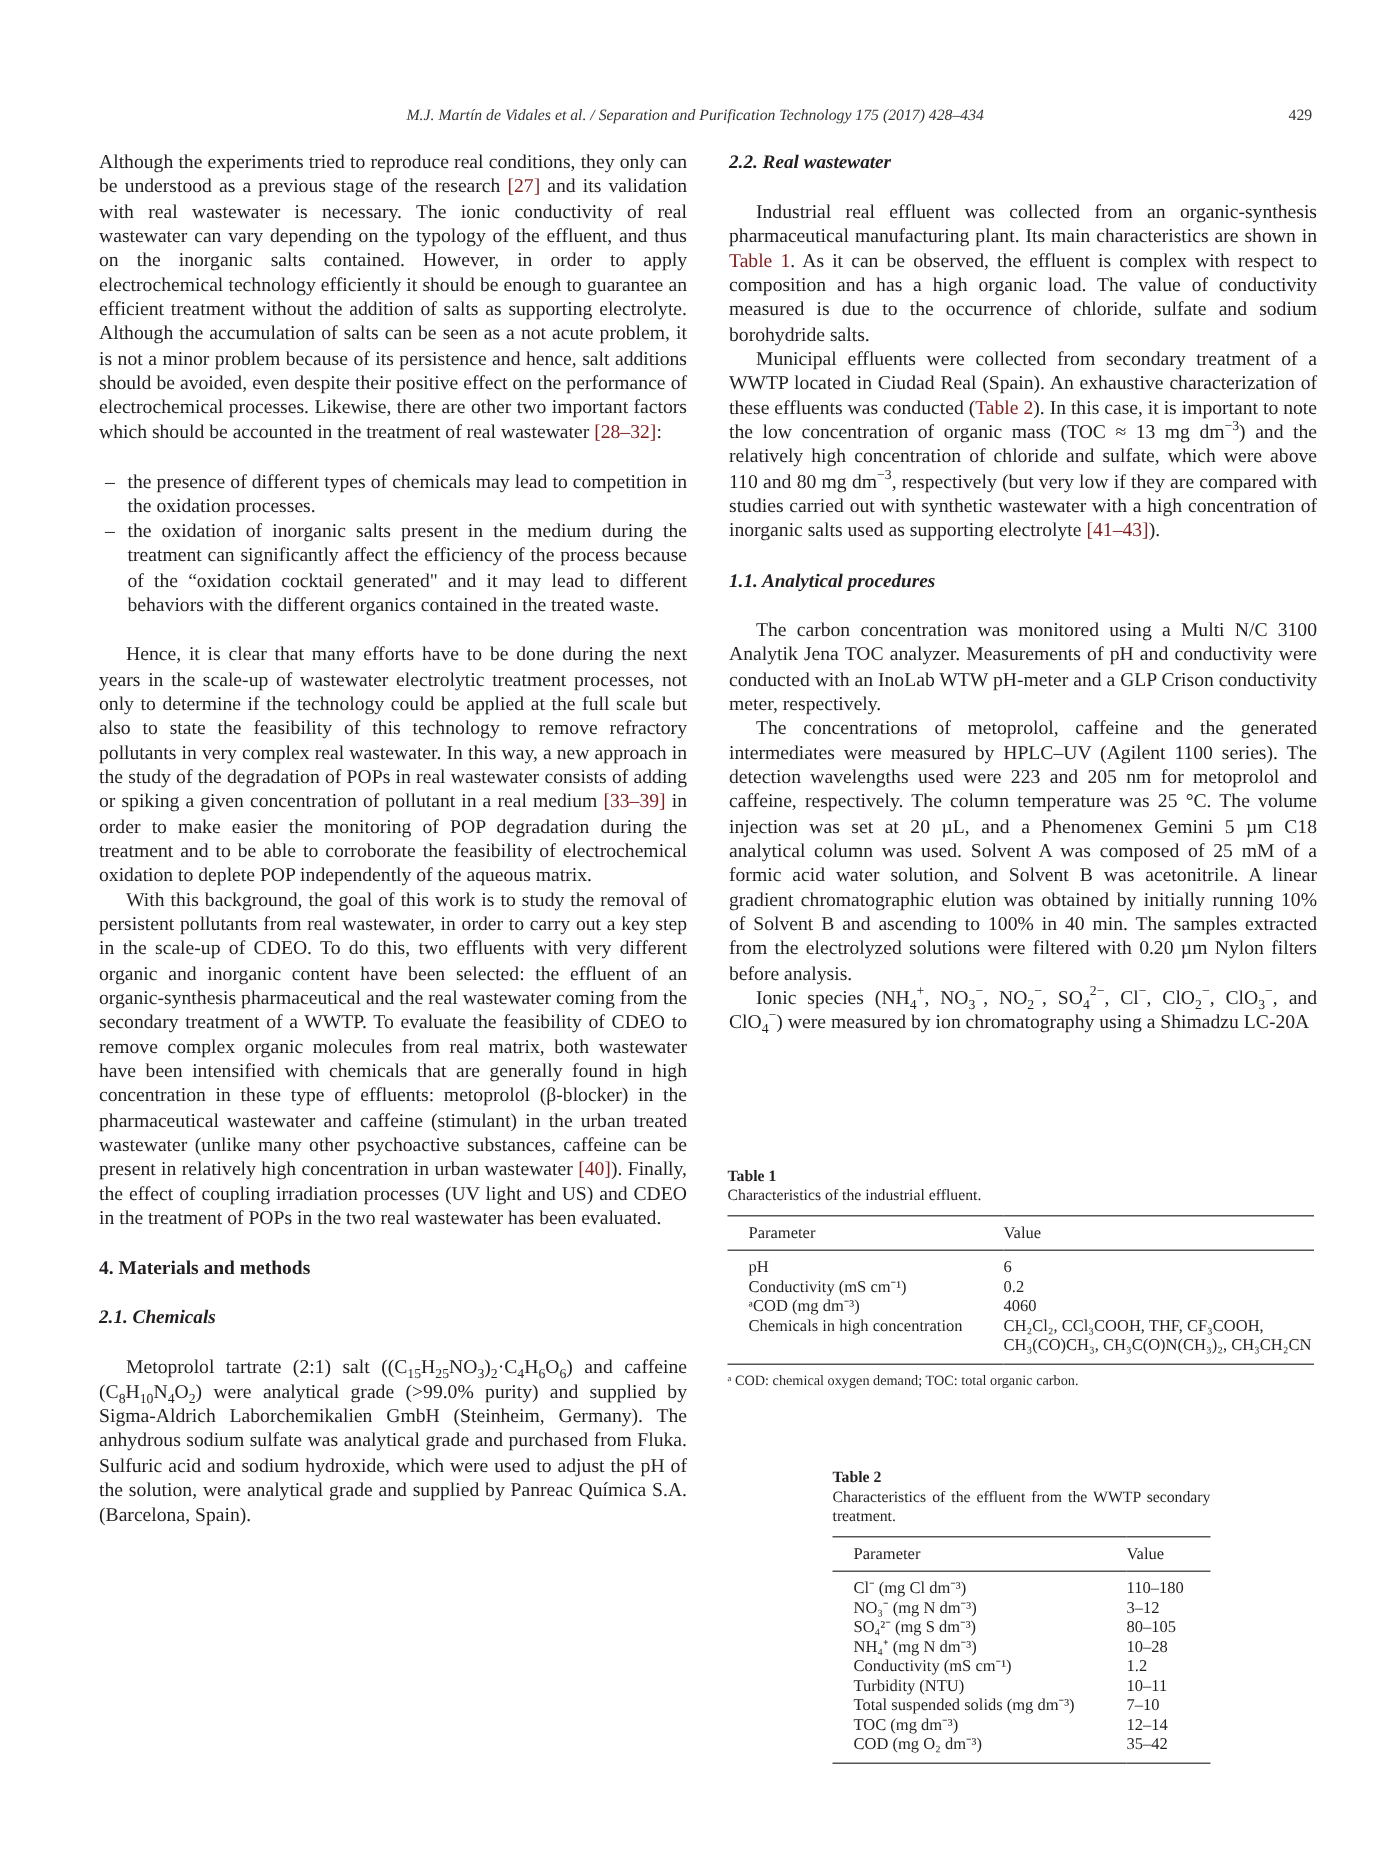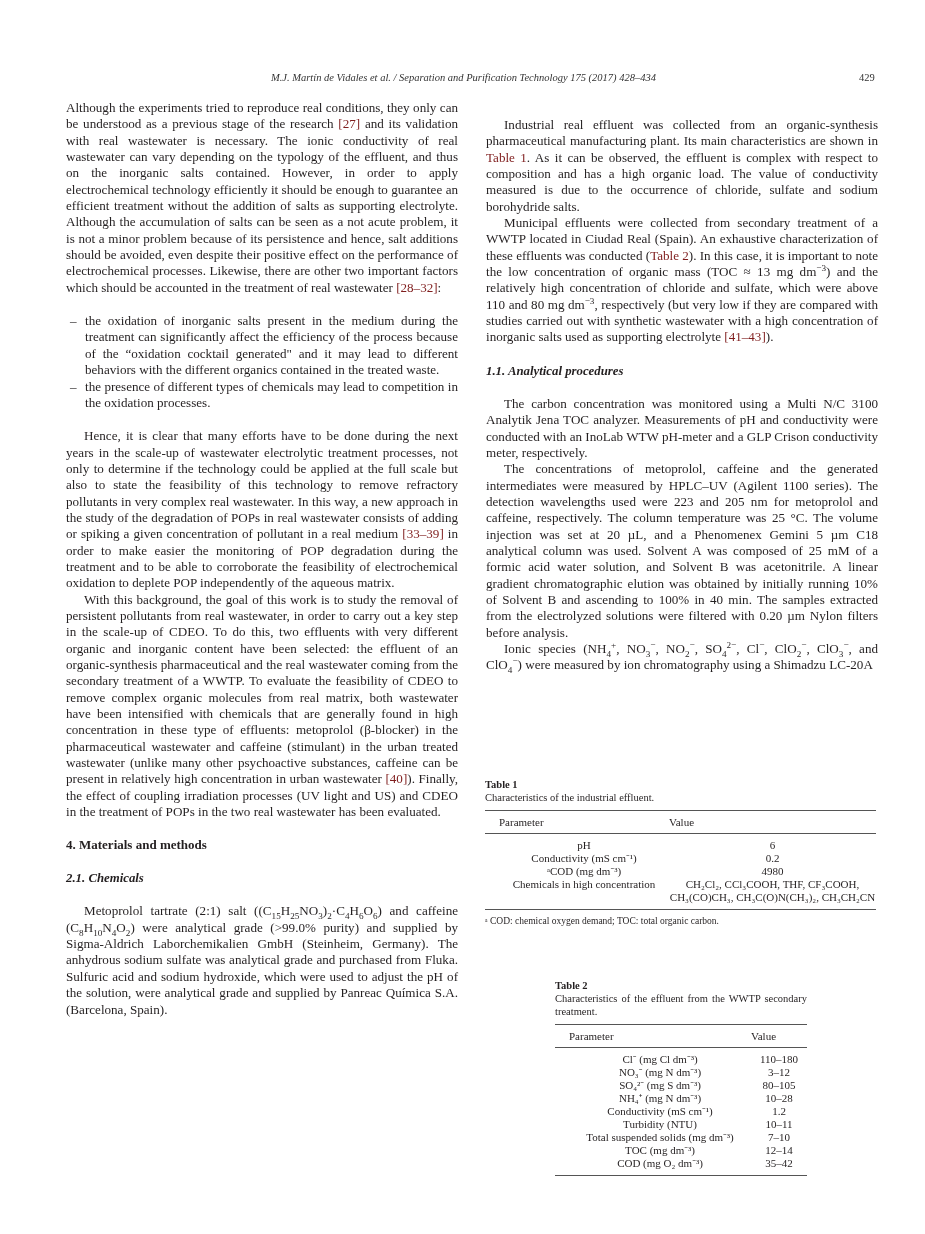--- a/index.html
+++ b/index.html
@@ -31,54 +31,55 @@
   .main-h { font-weight: bold; font-size: 13px; line-height: 16px; margin: 0; }
   ul.dash { list-style: none; margin: 0; padding: 0 0 0 19px; }
   ul.dash li { position: relative; }
   ul.dash li::before { content: "\2013"; position: absolute; left: -15px; }
   sub, sup { font-size: 70%; line-height: 0; }
   .table-block { position: absolute; font-family: "Liberation Serif", serif; }
   .tbl-title { font-weight: bold; font-size: 10.5px; line-height: 13px; }
   .tbl-caption { font-size: 10.5px; line-height: 13px; }
   table { border-collapse: collapse; font-size: 11px; line-height: 13px; }
   table th { font-weight: normal; text-align: left; padding: 5px 0 4px 0; }
-  table td { padding: 0; vertical-align: top; text-align: center; }
+  table td { padding: 0; vertical-align: top; text-align: left; }
   thead tr { border-top: 1.5px solid #555; border-bottom: 1px solid #555; }
   tbody tr:last-child td { padding-bottom: 5px; }
   tbody tr:first-child td { padding-top: 5px; }
   tbody { border-bottom: 1.5px solid #555; }
   .foot { font-size: 9.5px; margin-top: 6px; }
 </style>
 </head>
 <body>
 
 <div class="running-head">
   <span class="center">M.J. Martín de Vidales et al. / Separation and Purification Technology 175 (2017) 428–434</span>
   <span class="pnum">429</span>
 </div>
 
 <div class="col col-left">
   <p><span>Although the experiments tried to reproduce real conditions, they only can be understood as a previous stage of the research </span><a class="cite">[27]</a><span> and its validation with real wastewater is necessary. The ionic conductivity of real wastewater can vary depending on the typology of the effluent, and thus on the inorganic salts contained. However, in order to apply electrochemical technology efficiently it should be enough to guarantee an efficient treatment without the addition of salts as supporting electrolyte. Although the accumulation of salts can be seen as a not acute problem, it is not a minor problem because of its persistence and hence, salt additions should be avoided, even despite their positive effect on the performance of electrochemical processes. Likewise, there are other two important factors which should be accounted in the treatment of real wastewater </span><a class="cite">[28–32]</a><span>:</span></p>
 
   <ul class="dash" style="margin-top:17px;">
+    <li>the presence of different types of chemicals may lead to competition in the oxidation processes.</li>
     <li>the oxidation of inorganic salts present in the medium during the treatment can significantly affect the efficiency of the process because of the “oxidation cocktail generated" and it may lead to different behaviors with the different organics contained in the treated waste.</li>
-    <li>the presence of different types of chemicals may lead to competition in the oxidation processes.</li>
   </ul>
 
   <p class="indent" style="margin-top:17px;"><span>Hence, it is clear that many efforts have to be done during the next years in the scale-up of wastewater electrolytic treatment processes, not only to determine if the technology could be applied at the full scale but also to state the feasibility of this technology to remove refractory pollutants in very complex real wastewater. In this way, a new approach in the study of the degradation of POPs in real wastewater consists of adding or spiking a given concentration of pollutant in a real medium </span><a class="cite">[33–39]</a><span> in order to make easier the monitoring of POP degradation during the treatment and to be able to corroborate the feasibility of electrochemical oxidation to deplete POP independently of the aqueous matrix.</span></p>
 
   <p class="indent"><span>With this background, the goal of this work is to study the removal of persistent pollutants from real wastewater, in order to carry out a key step in the scale-up of CDEO. To do this, two effluents with very different organic and inorganic content have been selected: the effluent of an organic-synthesis pharmaceutical and the real wastewater coming from the secondary treatment of a WWTP. To evaluate the feasibility of CDEO to remove complex organic molecules from real matrix, both wastewater have been intensified with chemicals that are generally found in high concentration in these type of effluents: metoprolol (β-blocker) in the pharmaceutical wastewater and caffeine (stimulant) in the urban treated wastewater (unlike many other psychoactive substances, caffeine can be present in relatively high concentration in urban wastewater </span><a class="cite">[40]</a><span>). Finally, the effect of coupling irradiation processes (UV light and US) and CDEO in the treatment of POPs in the two real wastewater has been evaluated.</span></p>
 
   <h2 class="main-h" style="margin-top:17px;">4. Materials and methods</h2>
   <h3 class="sec-h" style="margin-top:17px;">2.1. Chemicals</h3>
 
   <p class="indent" style="margin-top:17px;"><span>Metoprolol tartrate (2:1) salt ((C</span><sub>15</sub><span>H</span><sub>25</sub><span>NO</span><sub>3</sub><span>)</span><sub>2</sub><span>·C</span><sub>4</sub><span>H</span><sub>6</sub><span>O</span><sub>6</sub><span>) and caffeine (C</span><sub>8</sub><span>H</span><sub>10</sub><span>N</span><sub>4</sub><span>O</span><sub>2</sub><span>) were analytical grade (&gt;99.0% purity) and supplied by Sigma-Aldrich Laborchemikalien GmbH (Steinheim, Germany). The anhydrous sodium sulfate was analytical grade and purchased from Fluka. Sulfuric acid and sodium hydroxide, which were used to adjust the pH of the solution, were analytical grade and supplied by Panreac Química S.A. (Barcelona, Spain).</span></p>
 </div>
 
 <div class="col col-right">
+  <h3 class="sec-h">2.2. Real wastewater</h3>
 
   <p class="indent" style="margin-top:17px;"><span>Industrial real effluent was collected from an organic-synthesis pharmaceutical manufacturing plant. Its main characteristics are shown in </span><a class="cite">Table 1</a><span>. As it can be observed, the effluent is complex with respect to composition and has a high organic load. The value of conductivity measured is due to the occurrence of chloride, sulfate and sodium borohydride salts.</span></p>
 
   <p class="indent"><span>Municipal effluents were collected from secondary treatment of a WWTP located in Ciudad Real (Spain). An exhaustive characterization of these effluents was conducted (</span><a class="cite">Table 2</a><span>). In this case, it is important to note the low concentration of organic mass (TOC ≈ 13 mg dm</span><sup>−3</sup><span>) and the relatively high concentration of chloride and sulfate, which were above 110 and 80 mg dm</span><sup>−3</sup><span>, respectively (but very low if they are compared with studies carried out with synthetic wastewater with a high concentration of inorganic salts used as supporting electrolyte </span><a class="cite">[41–43]</a><span>).</span></p>
 
   <h3 class="sec-h" style="margin-top:17px;">1.1. Analytical procedures</h3>
 
   <p class="indent" style="margin-top:17px;">The carbon concentration was monitored using a Multi N/C 3100 Analytik Jena TOC analyzer. Measurements of pH and conductivity were conducted with an InoLab WTW pH-meter and a GLP Crison conductivity meter, respectively.</p>
   <p class="indent">The concentrations of metoprolol, caffeine and the generated intermediates were measured by HPLC–UV (Agilent 1100 series). The detection wavelengths used were 223 and 205 nm for metoprolol and caffeine, respectively. The column temperature was 25 °C. The volume injection was set at 20 µL, and a Phenomenex Gemini 5 µm C18 analytical column was used. Solvent A was composed of 25 mM of a formic acid water solution, and Solvent B was acetonitrile. A linear gradient chromatographic elution was obtained by initially running 10% of Solvent B and ascending to 100% in 40 min. The samples extracted from the electrolyzed solutions were filtered with 0.20 µm Nylon filters before analysis.</p>
   <p class="indent"><span>Ionic species (NH</span><sub>4</sub><sup>+</sup><span>, NO</span><sub>3</sub><sup>−</sup><span>, NO</span><sub>2</sub><sup>−</sup><span>, SO</span><sub>4</sub><sup>2−</sup><span>, Cl</span><sup>−</sup><span>, ClO</span><sub>2</sub><sup>−</sup><span>, ClO</span><sub>3</sub><sup>−</sup><span>, and ClO</span><sub>4</sub><sup>−</sup><span>) were measured by ion chromatography using a Shimadzu LC-20A</span></p>
@@ -98,21 +99,21 @@
         <tr>
           <td style="padding-left: 14px;">pH</td>
           <td>6</td>
         </tr>
         <tr>
           <td style="padding-left: 14px;">Conductivity (mS cm⁻¹)</td>
           <td>0.2</td>
         </tr>
         <tr>
           <td style="padding-left: 14px;">ᵃCOD (mg dm⁻³)</td>
-          <td>4980</td>
+          <td>4060</td>
         </tr>
         <tr>
           <td style="padding-left: 14px; margin-top: 22px;">Chemicals in high concentration</td>
           <td>CH₂Cl₂, CCl₃COOH, THF, CF₃COOH, CH₃(CO)CH₃, CH₃C(O)N(CH₃)₂, CH₃CH₂CN</td>
         </tr>
       </tbody>
   </table>
   <div class="foot">ᵃ COD: chemical oxygen demand; TOC: total organic carbon.</div>
 </div>
 

